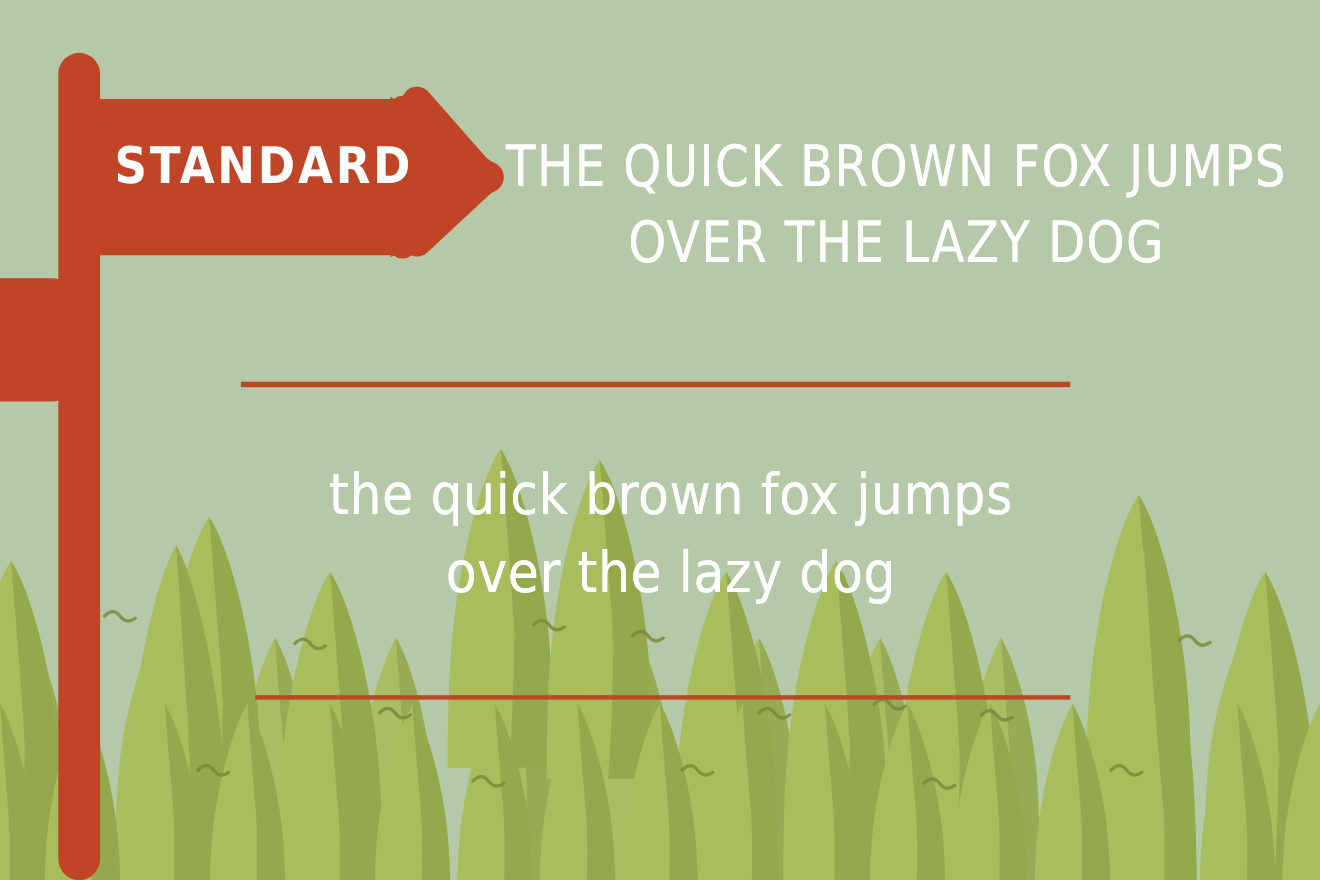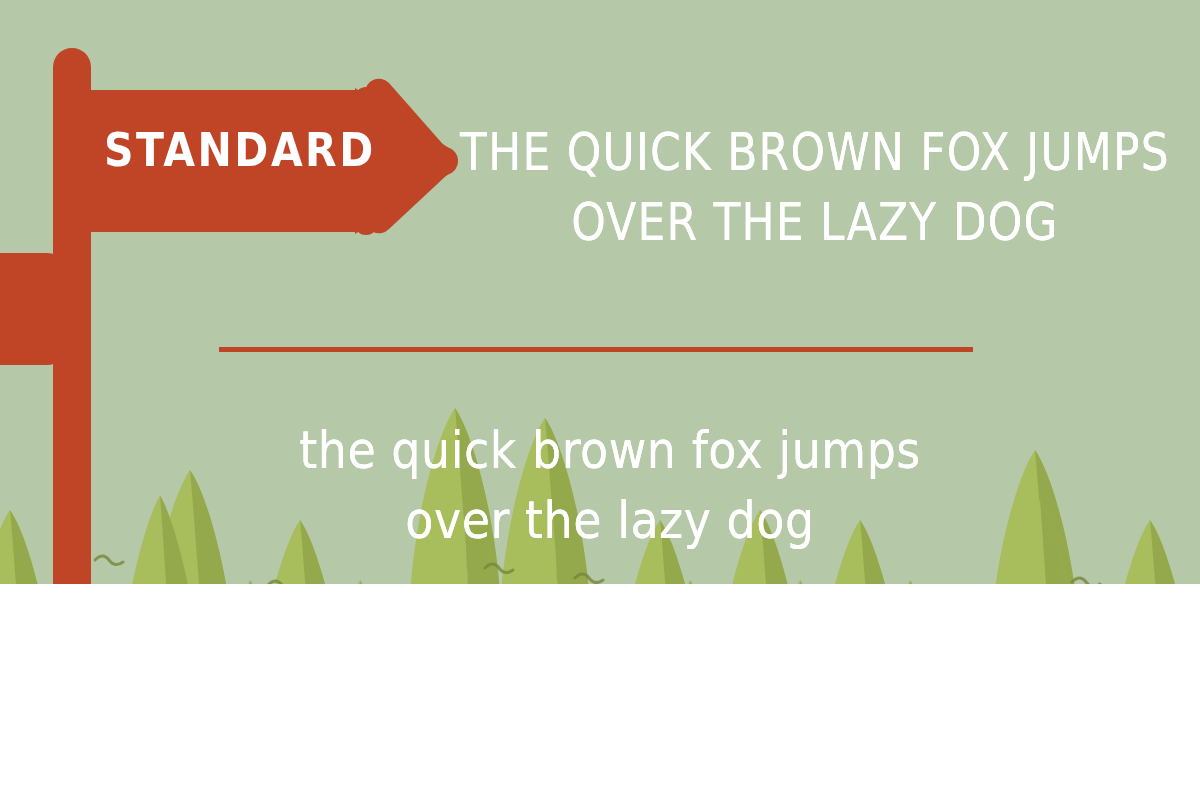--- a/index.html
+++ b/index.html
@@ -9,21 +9,21 @@
   body {
     width: 1200px;
     height: 800px;
     overflow: hidden;
     font-family: "DejaVu Sans", sans-serif;
   }
 
   #stage {
     position: relative;
     width: 1200px;
-    height: 584px;
+    height: 800px;
     background: #b5c9a8;
     overflow: hidden;
   }
 
   
   #landscape {
     position: absolute;
     left: 0;
     top: 0;
     width: 1200px;

